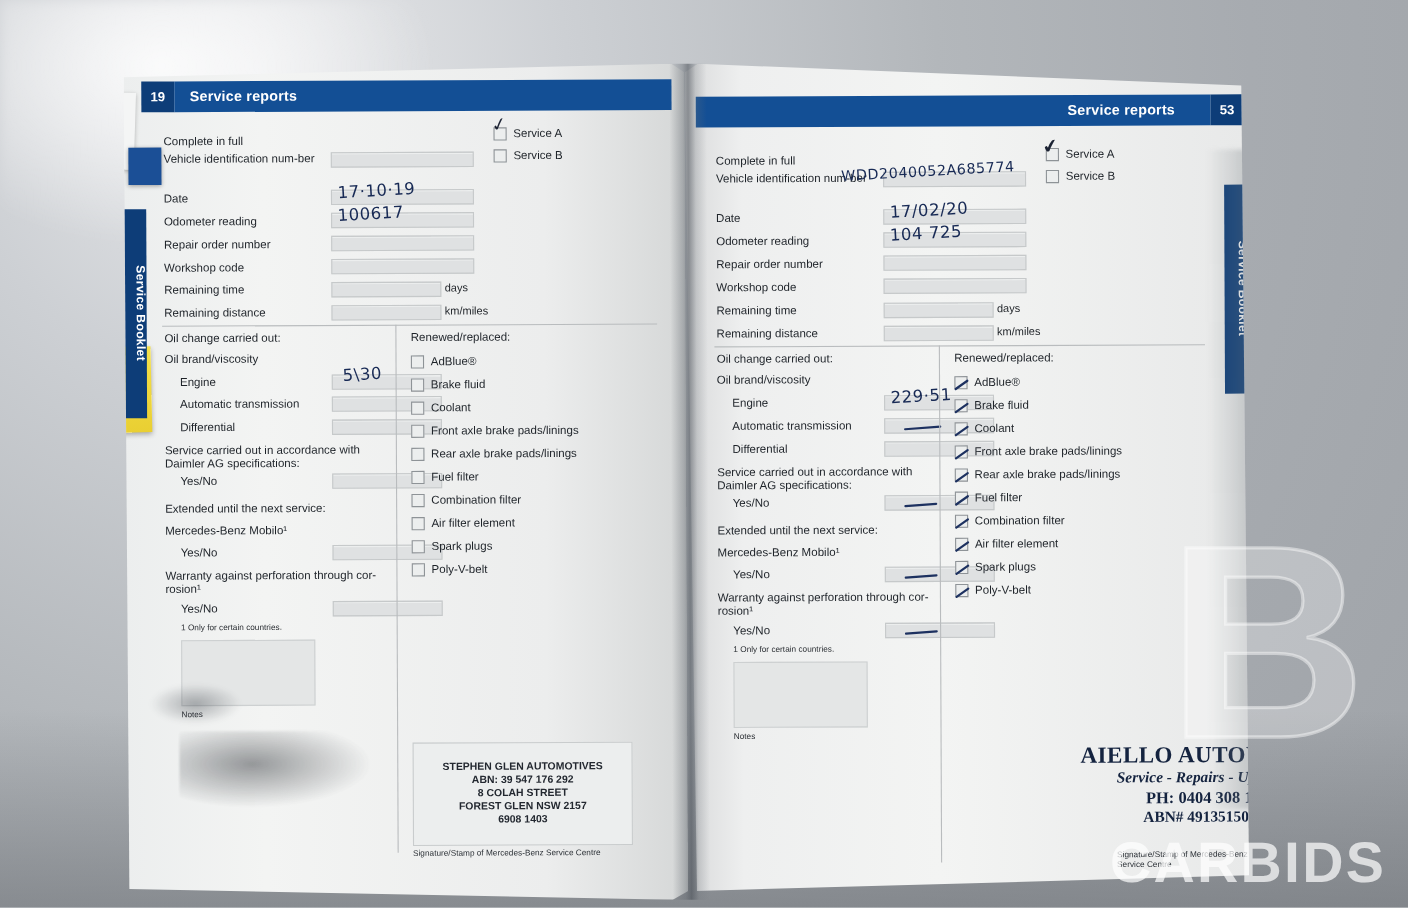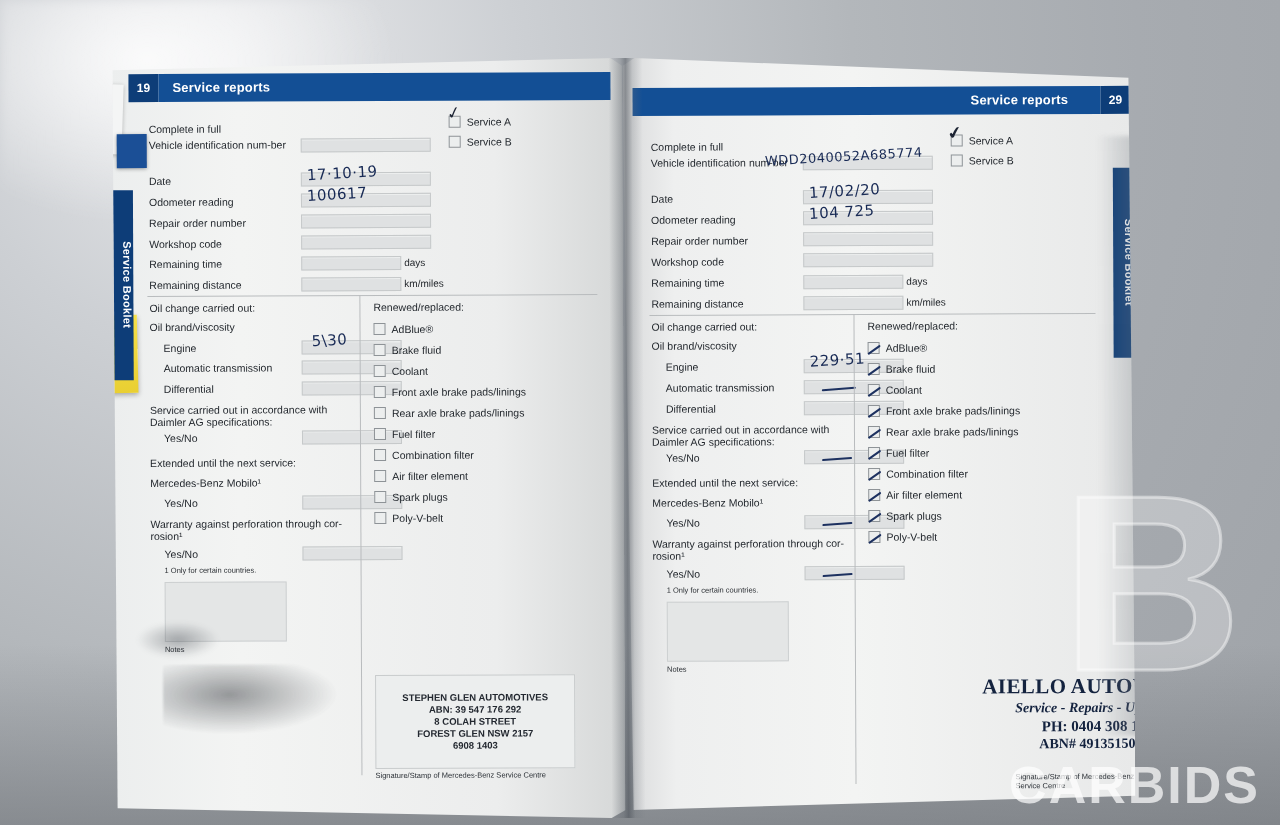--- a/index.html
+++ b/index.html
@@ -285,21 +285,21 @@
     <div class="sig-line" style="left:262px;top:712px;">Signature/Stamp of Mercedes-Benz Service Centre</div>
 
     <div class="smudge"></div>
     <div class="smudge2"></div>
   </div>
 
   <div class="page page-right">
 
     <div class="hdr hdr-right" style="left:10px;top:30px;width:468px;"></div>
     <div class="hdr-title" style="left:348px;top:36px;">Service reports</div>
-    <div class="pagenum-box" style="left:478px;top:30px;">29</div>
+    <div class="pagenum-box" style="left:478px;top:30px;">53</div>
 
     <div class="sidetab sidetab-right">Service Booklet</div>
 
     <div class="cb" style="left:328px;top:78px;"></div>
     <div class="tick" style="left:325px;top:66px;">✔</div>
     <div class="lbl" style="left:346px;top:79px;">Service A</div>
     <div class="cb" style="left:328px;top:98px;"></div>
     <div class="lbl" style="left:346px;top:99px;">Service B</div>
 
     <div class="lbl" style="left:28px;top:84px;">Complete in full</div>

